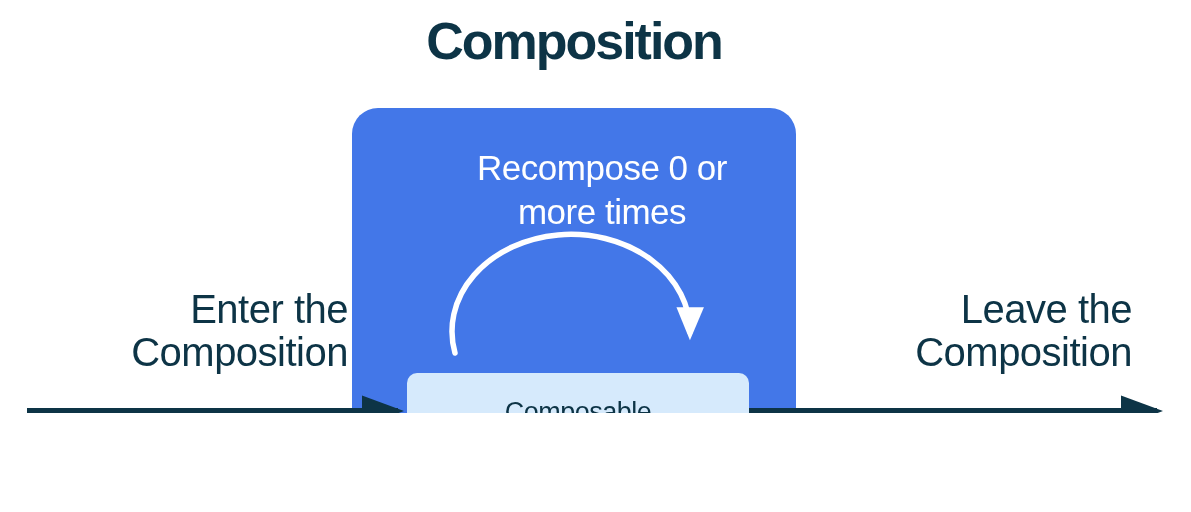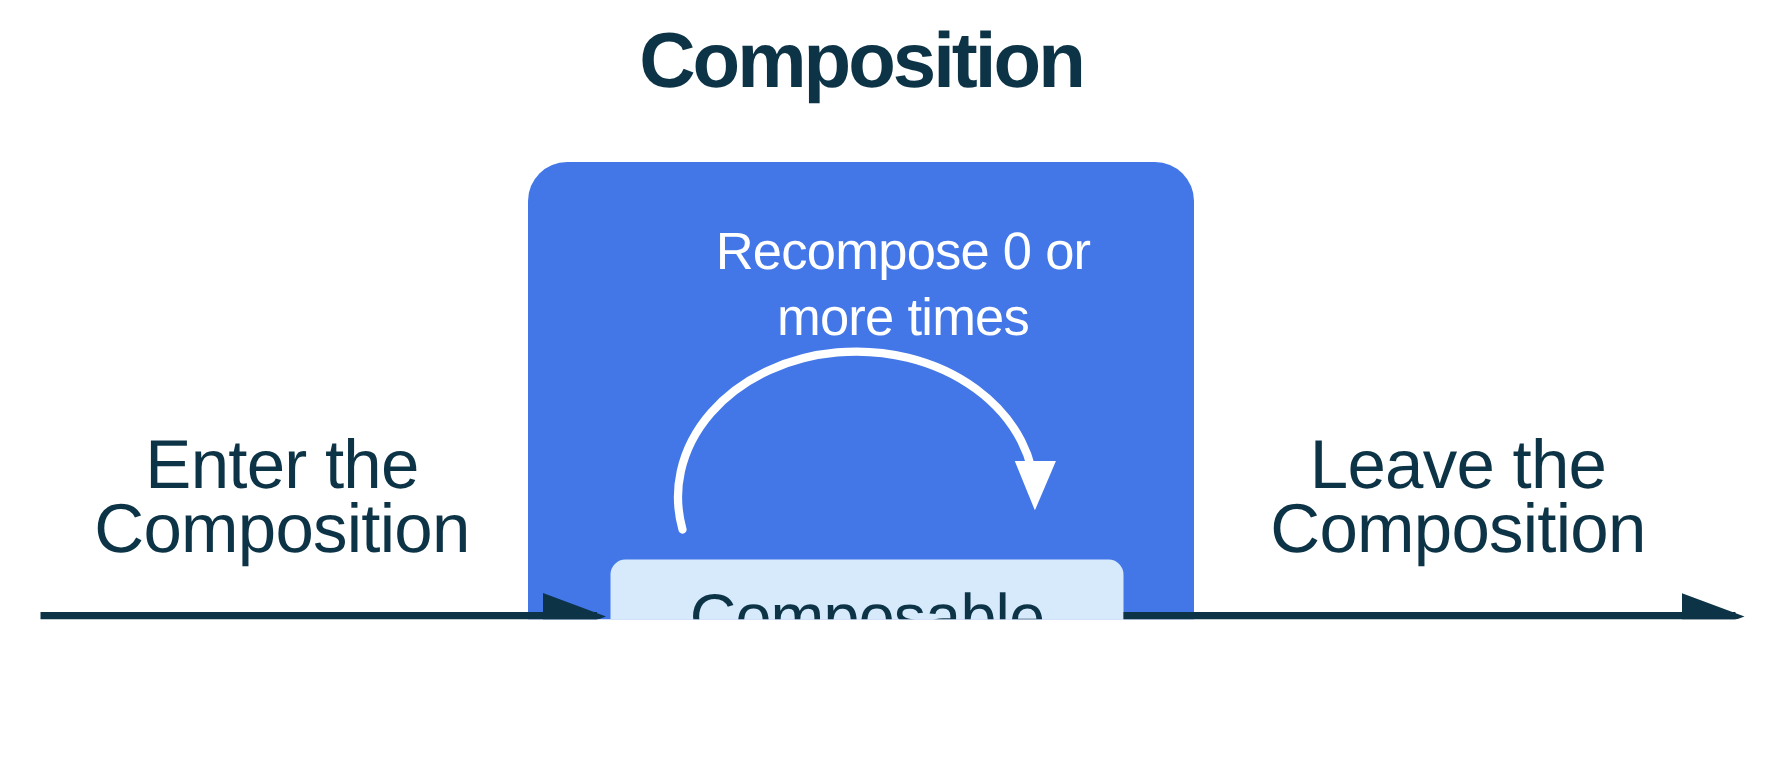--- a/index.html
+++ b/index.html
@@ -56,31 +56,31 @@
     top: 373px;
     width: 342px;
     height: 78px;
     border-radius: 10px;
     background: var(--composable_bg, #d6eafc);
     display: flex;
     align-items: center;
     justify-content: center;
   }
   .composable-box span {
-    font-size: 43px;
+    font-size: 27px;
     letter-spacing: -0.5px;
     color: var(--navy, #0d3446);
   }
   .side-label {
     position: absolute;
     top: 288px;
     width: 320px;
-    text-align: center;
+    text-align: right;
     white-space: pre-line;
-    font-size: 46px;
+    font-size: 40px;
     line-height: 43px;
     letter-spacing: -0.5px;
     color: var(--navy, #0d3446);
   }
   .side-label.left  { left: 28px;  }
   .side-label.right { left: 812px; }
   .arrows {
     position: absolute;
     left: 0;
     top: 0;

